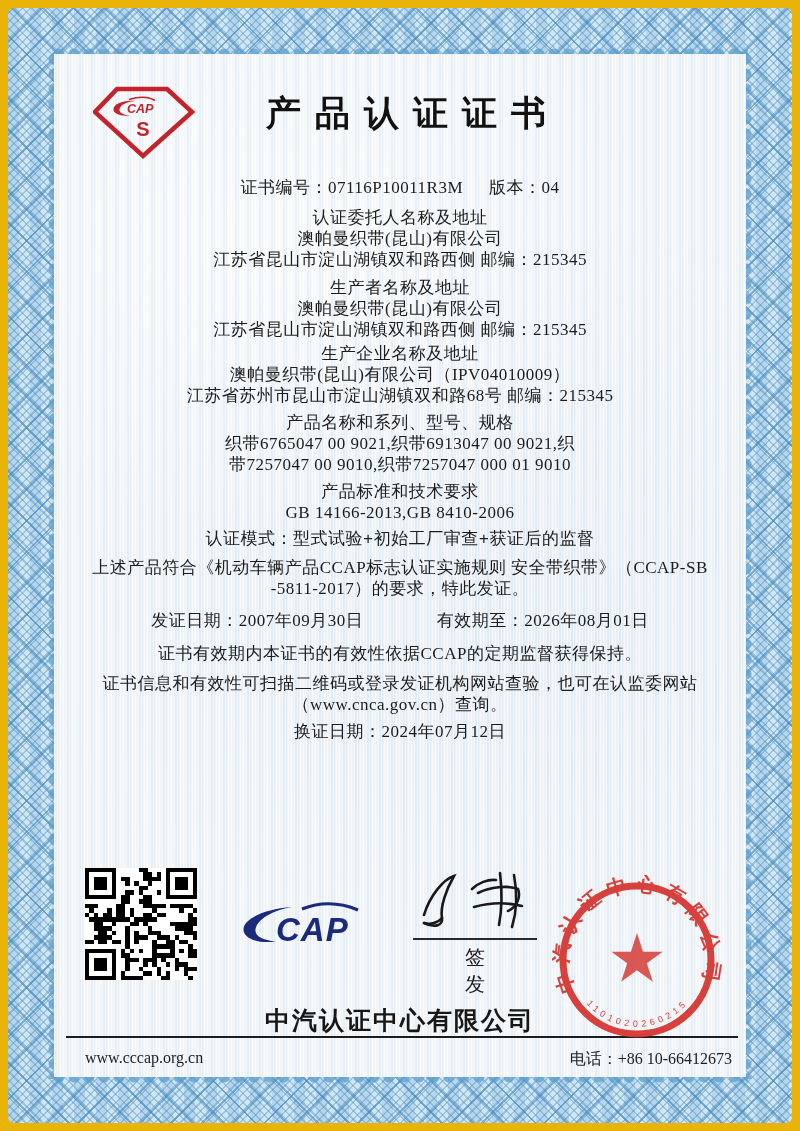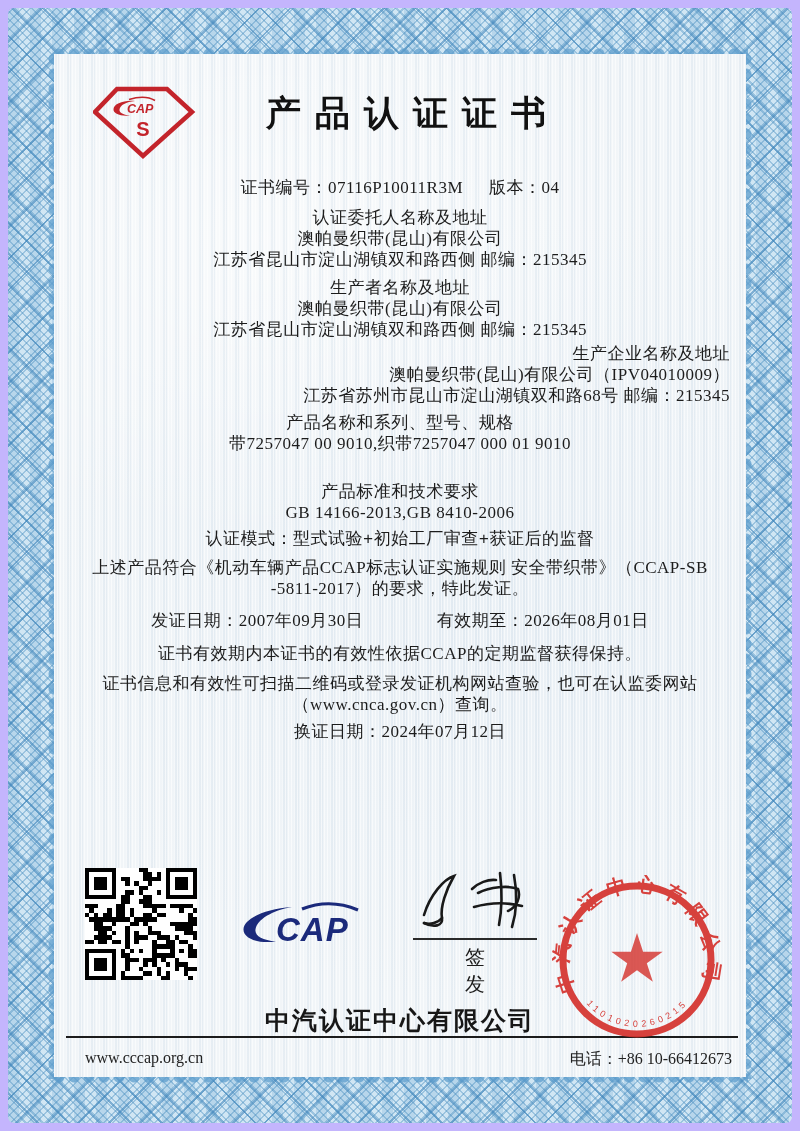--- a/index.html
+++ b/index.html
@@ -1,17 +1,17 @@
 <!DOCTYPE html>
 <html><head>
 <meta charset="utf-8">
 <style>
   * { margin:0; padding:0; box-sizing:border-box; }
   html,body { width:800px; height:1131px; background:#ffffff; font-family:"Liberation Serif", serif; }
-  #certificate { position:relative; width:800px; height:1131px; background:#c4b5fd; overflow:hidden; }
+  #certificate { position:relative; width:800px; height:1131px; background:#eab308; overflow:hidden; }
 
   
   .lace {
     position:absolute; inset:8px;
     background-color:#cfe4f2;
     background-image:
       repeating-linear-gradient(45deg, rgba(70,140,190,.38) 0 1.5px, rgba(255,255,255,0) 1.5px 6px),
       repeating-linear-gradient(-45deg, rgba(70,140,190,.38) 0 1.5px, rgba(255,255,255,0) 1.5px 6px),
       repeating-linear-gradient(45deg, rgba(255,255,255,0) 0 20px, rgba(60,130,185,.55) 20px 22px),
       repeating-linear-gradient(-45deg, rgba(255,255,255,0) 0 20px, rgba(60,130,185,.55) 20px 22px),
@@ -89,27 +89,28 @@
   <div class="abs ctr body-text sec" style="top:207px; z-index:4;">
     <div class="h">认证委托人名称及地址</div>
     <div>澳帕曼织带(昆山)有限公司</div>
     <div>江苏省昆山市淀山湖镇双和路西侧  邮编：215345</div>
   </div>
   <div class="abs ctr body-text sec" style="top:277px; z-index:4;">
     <div class="h">生产者名称及地址</div>
     <div>澳帕曼织带(昆山)有限公司</div>
     <div>江苏省昆山市淀山湖镇双和路西侧  邮编：215345</div>
   </div>
-  <div class="abs ctr body-text sec" style="top:343px; z-index:4;text-align:right;">
+  <div class="abs ctr body-text sec" style="top:343px; z-index:4;">
     <div class="h">生产企业名称及地址</div>
     <div>澳帕曼织带(昆山)有限公司（IPV04010009）</div>
     <div>江苏省苏州市昆山市淀山湖镇双和路68号  邮编：215345</div>
   </div>
   <div class="abs ctr body-text sec" style="top:412px; z-index:4;">
     <div class="h">产品名称和系列、型号、规格</div>
+    <div>织带6765047 00 9021,织带6913047 00 9021,织</div>
     <div>带7257047 00 9010,织带7257047 000 01 9010</div>
   </div>
   <div class="abs ctr body-text sec" style="top:481px; z-index:4;">
     <div class="h">产品标准和技术要求</div>
     <div>GB 14166-2013,GB 8410-2006</div>
   </div>
 
   <div class="abs ctr body-text" style="top:529px; z-index:4;font-family:Liberation Mono, monospace;">认证模式：型式试验+初始工厂审查+获证后的监督</div>
   <div class="abs ctr body-text" style="top:557px; z-index:4;">
     <div>上述产品符合《机动车辆产品CCAP标志认证实施规则 安全带织带》（CCAP-SB</div>

